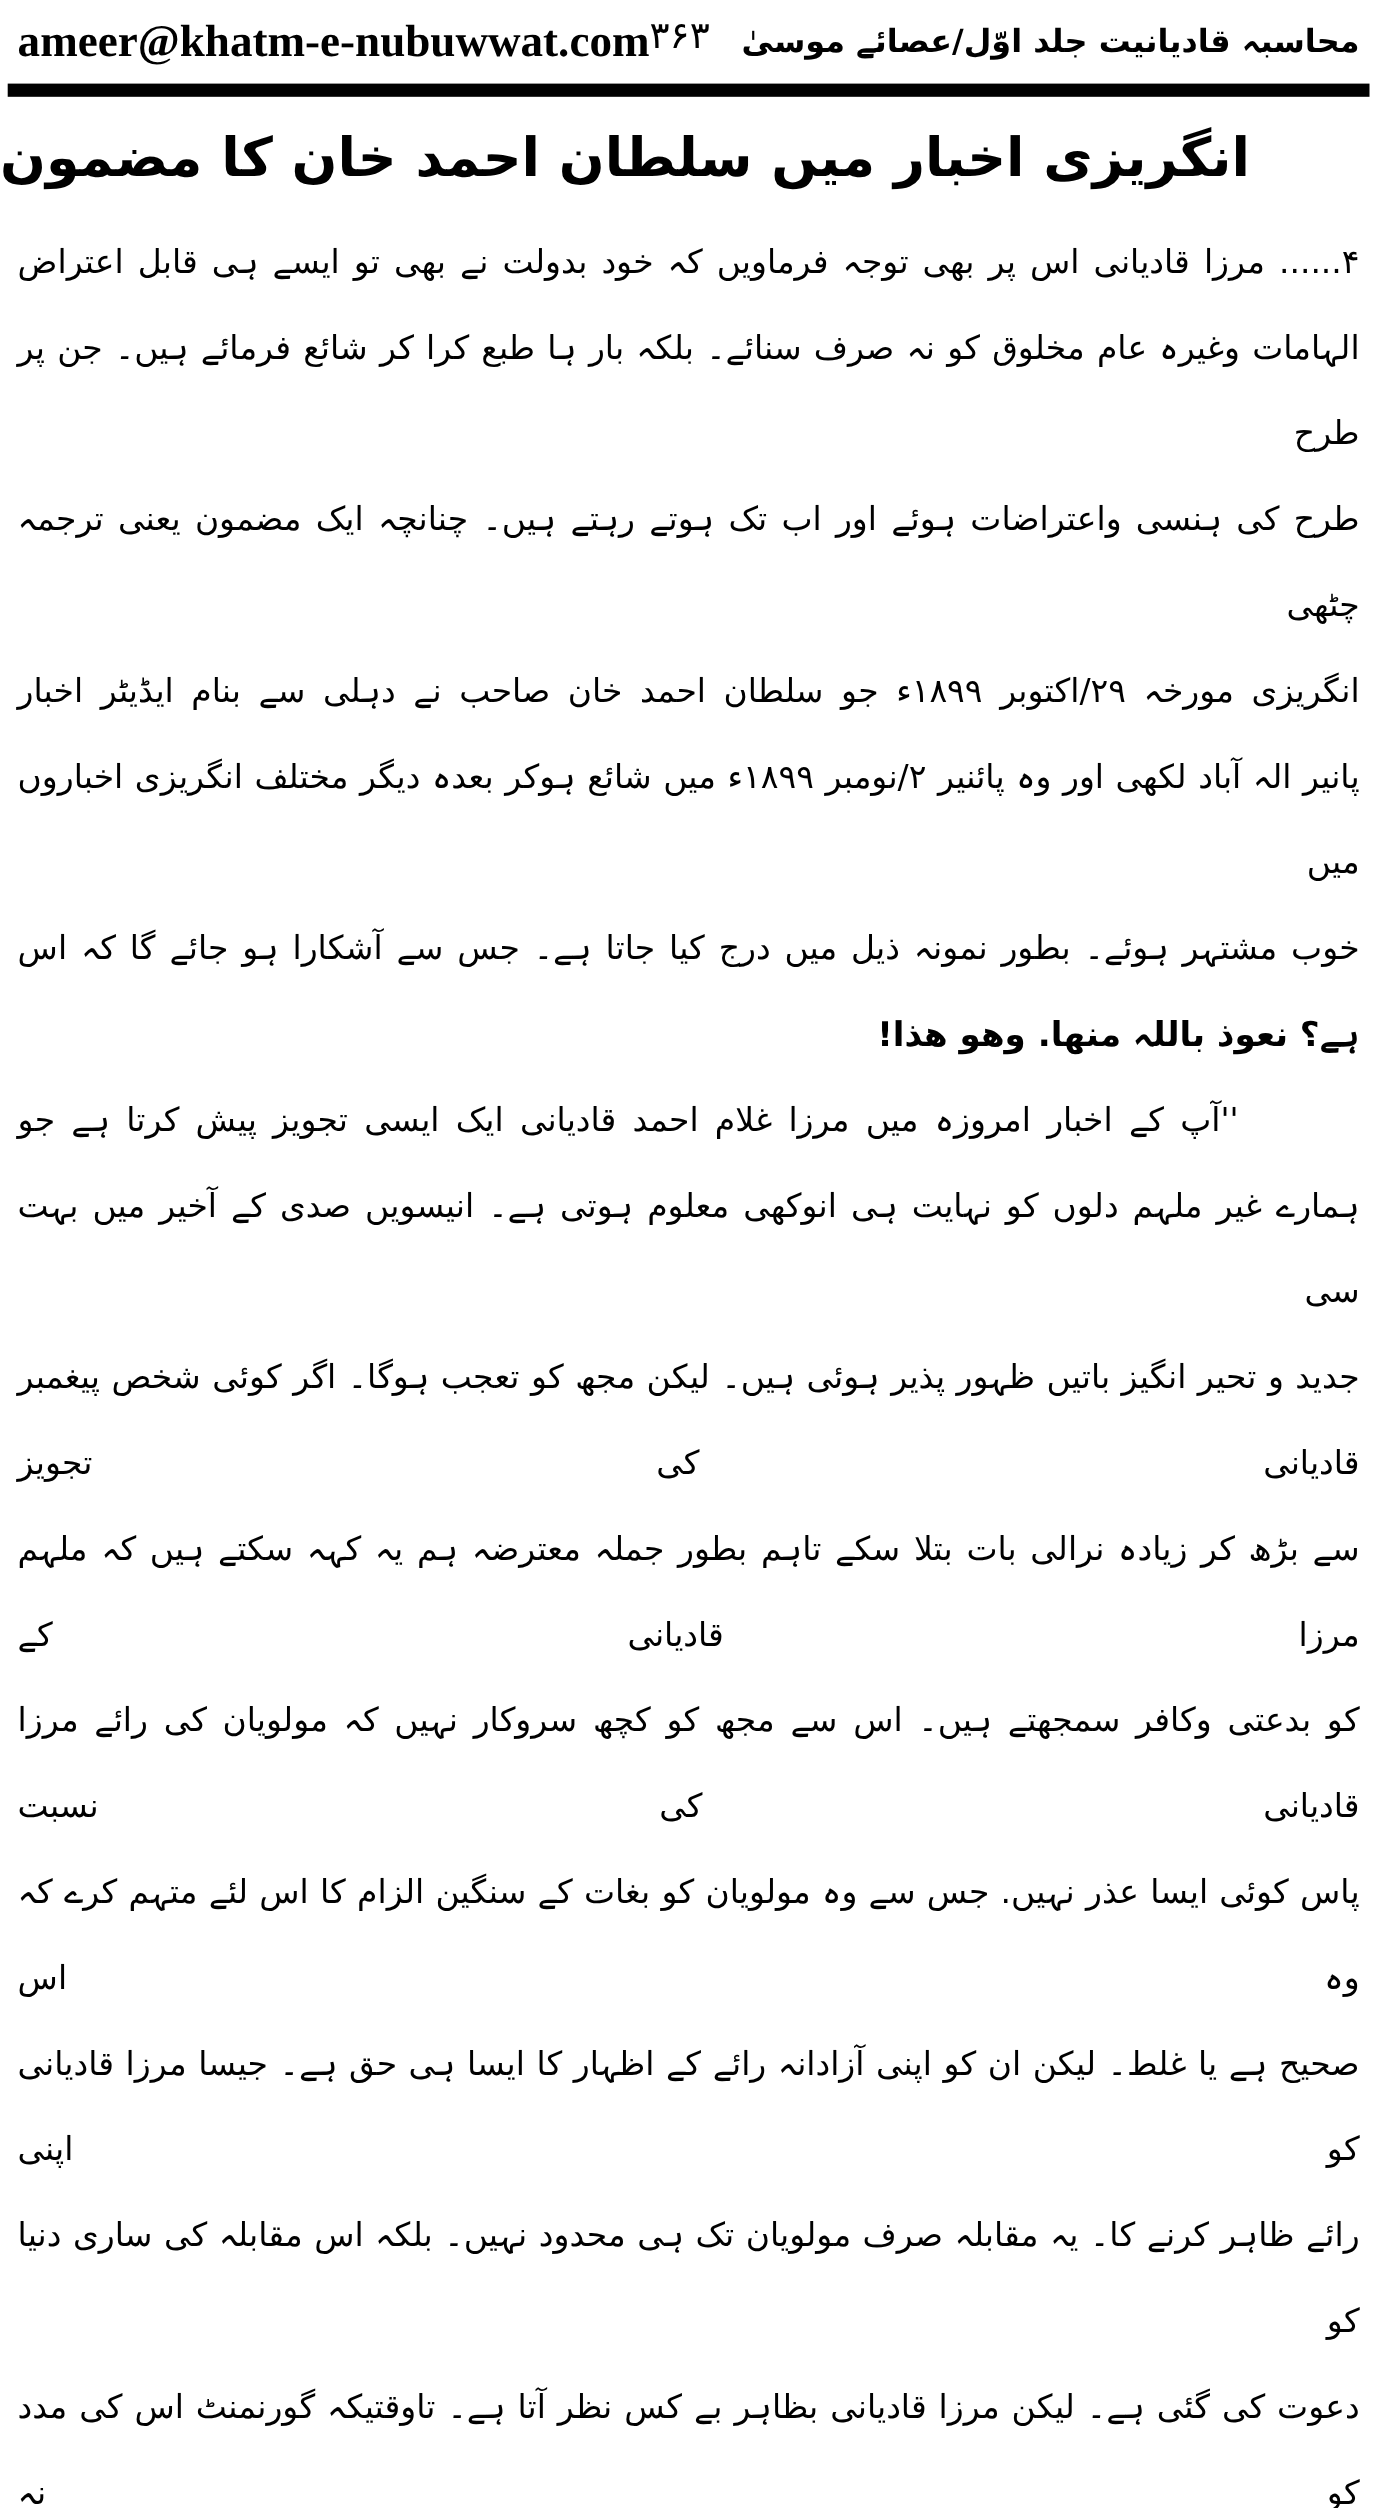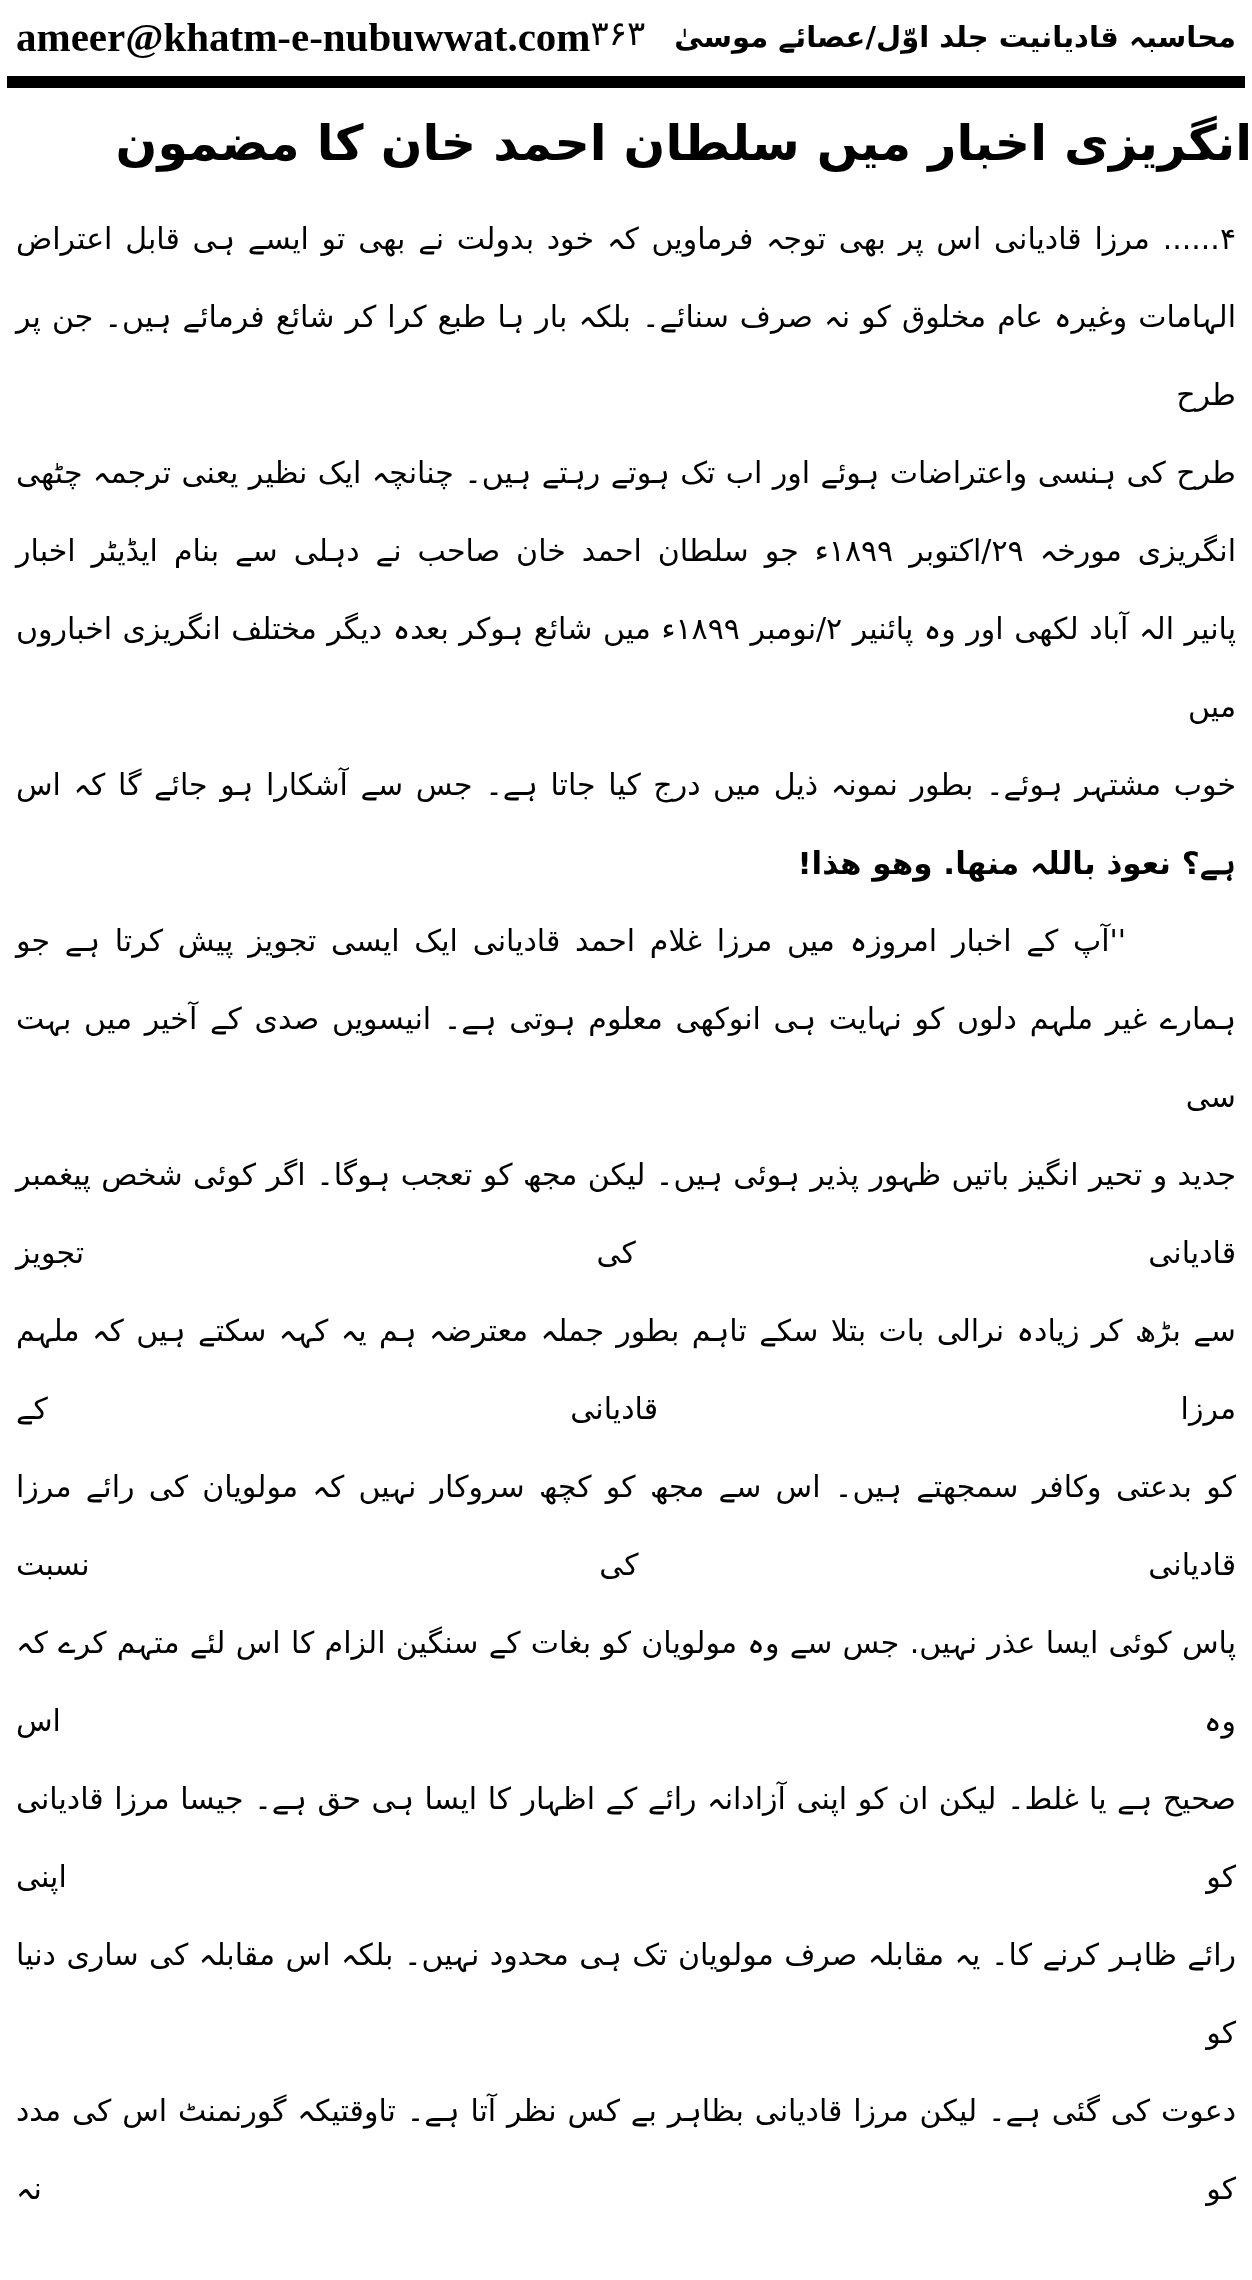--- a/index.html
+++ b/index.html
@@ -21,21 +21,21 @@
     font-family: "DejaVu Sans", sans-serif;
   }
   .book-title {
     margin-left: auto; direction: rtl;
     font-size: 29px; font-weight: bold; white-space: nowrap;
   }
   .divider {
     height: 12px; background: #000; margin: 10px 7px 0 7px;
   }
   .heading {
-    direction: rtl; text-align: right;
+    direction: rtl; text-align: left;
     font-size: 49px; font-weight: bold;
     margin: 18px 0 0 0; line-height: 1.55;
   }
   .article-body {
     direction: rtl; padding: 0 16px; margin-top: 18px;
   }
   .line {
     font-size: 30px; line-height: 78px;
     text-align: justify; text-align-last: justify;
   }
@@ -53,21 +53,21 @@
   <span class="book-title" dir="rtl">محاسبہ قادیانیت جلد اوّل/عصائے موسیٰ</span>
 </div>
 
 <div class="divider"></div>
 
 <div class="heading" dir="rtl">انگریزی اخبار میں سلطان احمد خان کا مضمون</div>
 
 <div class="article-body">
   <div class="line">۴...... مرزا قادیانی اس پر بھی توجہ فرماویں کہ خود بدولت نے بھی تو ایسے ہی قابل اعتراض</div>
   <div class="line">الہامات وغیرہ عام مخلوق کو نہ صرف سنائے۔ بلکہ بار ہا طبع کرا کر شائع فرمائے ہیں۔ جن پر طرح</div>
-  <div class="line">طرح کی ہنسی واعتراضات ہوئے اور اب تک ہوتے رہتے ہیں۔ چنانچہ ایک نظیر یعنی ترجمہ چٹھی</div>
+  <div class="line">طرح کی ہنسی واعتراضات ہوئے اور اب تک ہوتے رہتے ہیں۔ چنانچہ ایک مضمون یعنی ترجمہ چٹھی</div>
   <div class="line">انگریزی مورخہ ۲۹/اکتوبر ۱۸۹۹ء جو سلطان احمد خان صاحب نے دہلی سے بنام ایڈیٹر اخبار</div>
   <div class="line">پانیر الہ آباد لکھی اور وہ پائنیر ۲/نومبر ۱۸۹۹ء میں شائع ہوکر بعدہ دیگر مختلف انگریزی اخباروں میں</div>
   <div class="line">خوب مشتہر ہوئے۔ بطور نمونہ ذیل میں درج کیا جاتا ہے۔ جس سے آشکارا ہو جائے گا کہ اس</div>
   <div class="line bold-inline">ہے؟ نعوذ باللہ منھا. وھو ھذا!</div>
   <div class="line indent">''آپ کے اخبار امروزہ میں مرزا غلام احمد قادیانی ایک ایسی تجویز پیش کرتا ہے جو</div>
   <div class="line">ہمارے غیر ملہم دلوں کو نہایت ہی انوکھی معلوم ہوتی ہے۔ انیسویں صدی کے آخیر میں بہت سی</div>
   <div class="line">جدید و تحیر انگیز باتیں ظہور پذیر ہوئی ہیں۔ لیکن مجھ کو تعجب ہوگا۔ اگر کوئی شخص پیغمبر قادیانی کی تجویز</div>
   <div class="line">سے بڑھ کر زیادہ نرالی بات بتلا سکے تاہم بطور جملہ معترضہ ہم یہ کہہ سکتے ہیں کہ ملہم مرزا قادیانی کے</div>
   <div class="line">کو بدعتی وکافر سمجھتے ہیں۔ اس سے مجھ کو کچھ سروکار نہیں کہ مولویان کی رائے مرزا قادیانی کی نسبت</div>
   <div class="line">پاس کوئی ایسا عذر نہیں. جس سے وہ مولویان کو بغات کے سنگین الزام کا اس لئے متہم کرے کہ وہ اس</div>

